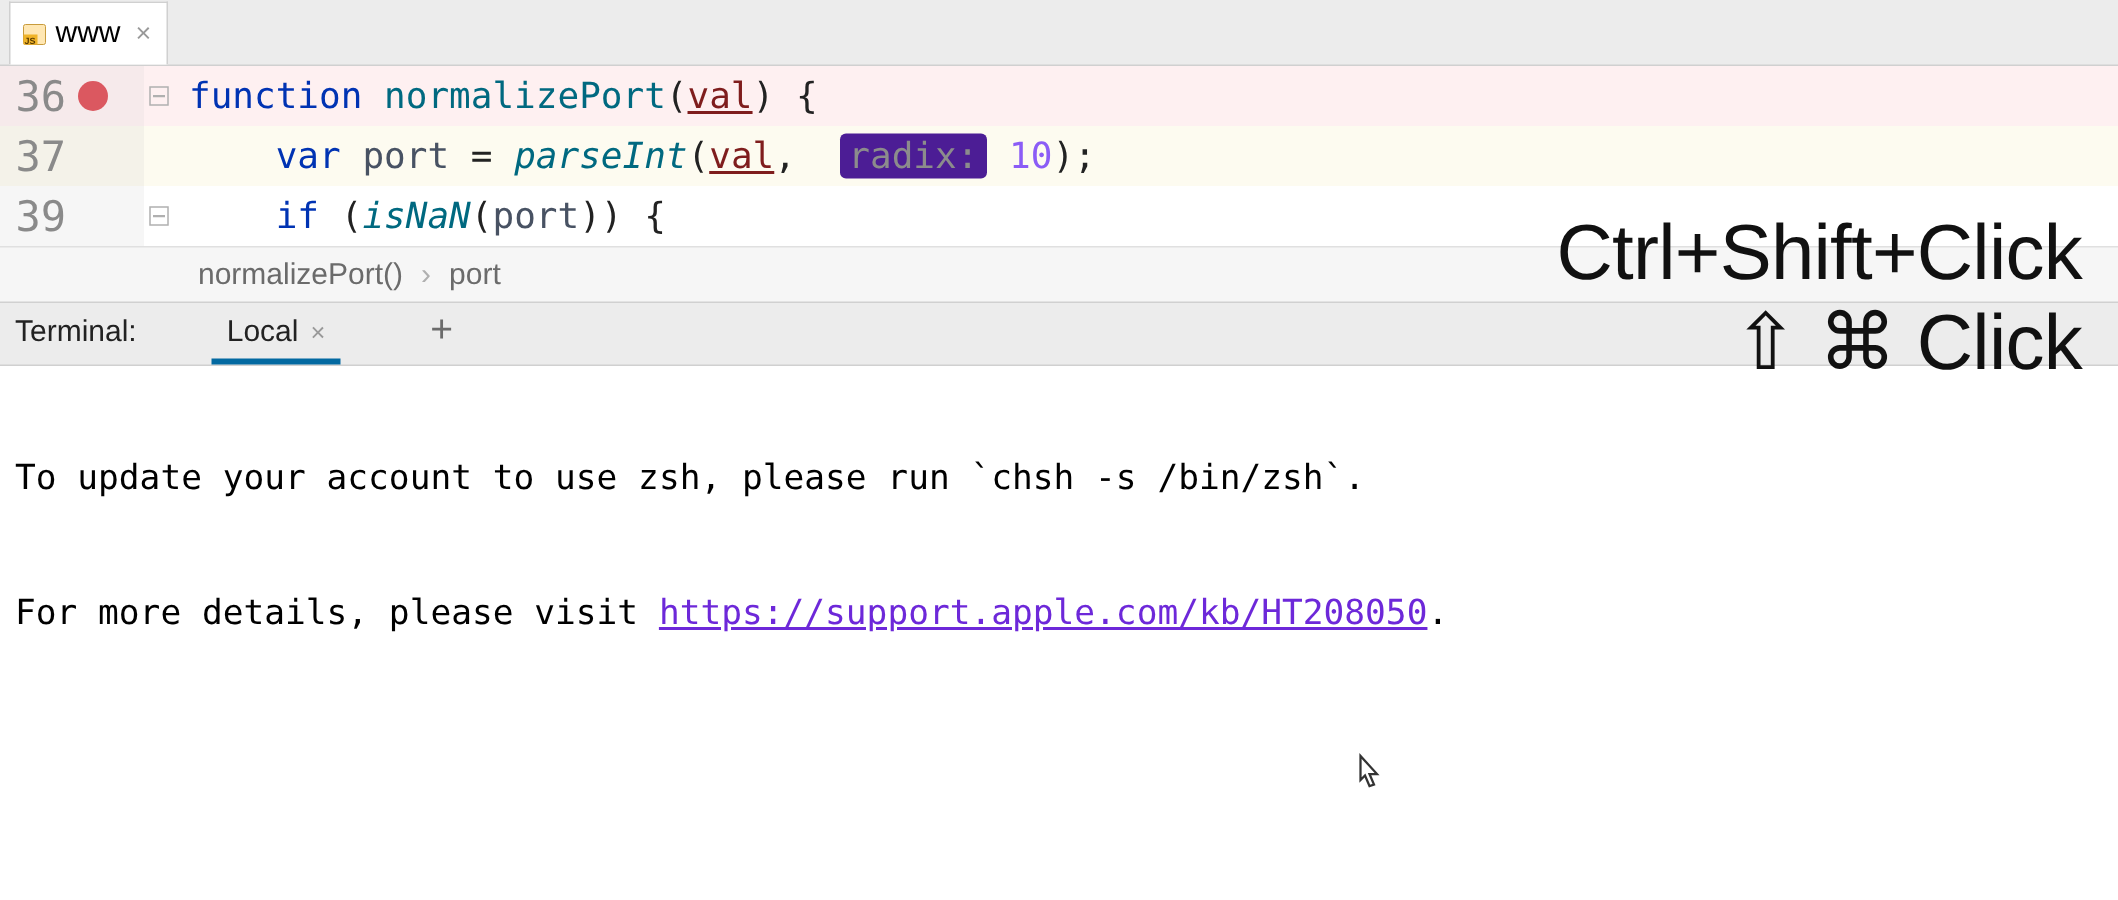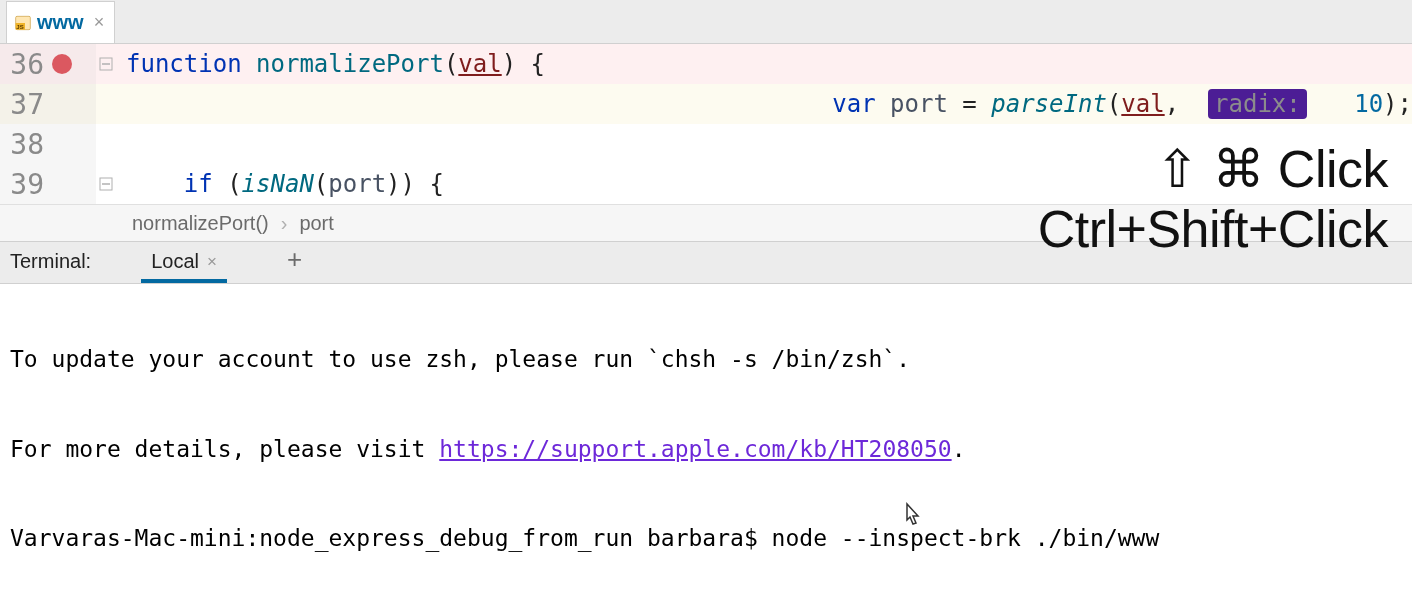--- a/index.html
+++ b/index.html
@@ -31,22 +31,21 @@
   }
   .file-tab .icon {
     width: 16px;
     height: 24px;
     display: inline-flex;
     align-items: center;
     justify-content: center;
   }
   .file-tab .label {
     font-size: 20px;
-    color: #0369a1;
-    font-weight: bold;
+    color: #000000;
   }
   .file-tab .close {
     font-size: 18px;
     color: #999;
     padding-left: 4px;
   }
   .editor {
     font-family: Menlo, Consolas, monospace;
     font-size: 24px;
   }
@@ -87,27 +86,27 @@
   }
   .code-content {
     padding-left: 10px;
     height: 100%;
     display: flex;
     align-items: center;
     white-space: pre;
   }
   .line36 { background: #fef0f1; }
   .line36 .gutter { background: #f6eaeb; }
-  .line37 { background: #fdfbf0; justify-content: space-between; }
+  .line37 { background: #fdfbf0; }
   .line37 .gutter { background: #f4f2e9; }
   .kw { color: #0033b3; font-weight: 500; }
   .fn { color: #006980; }
   .ident { color: #485263; }
   .param-u { text-decoration: underline; color: #7f1d1d; }
-  .num { color: #0369a1; margin-left: 33px; }
+  .num { color: #8b5cf6; }
   .punc { color: #222; }
   .hint { color: #8c8c8c; background: #4c1d95; padding: 1px 6px; border-radius: 4px; font-style: normal; }
   .fn-italic { font-style: italic; }
   .breadcrumbs {
     height: 38px;
     background: #f6f6f6;
     border-top: 1px solid #e0e0e0;
     border-bottom: 1px solid #d0d0d0;
     display: flex;
     align-items: center;
@@ -213,27 +212,20 @@
       </div>
       <div class="code-content"><span class="kw">function</span><span> </span><span class="fn">normalizePort</span><span class="punc">(</span><span class="param-u">val</span><span class="punc">) {</span></div>
     </div>
     <div class="code-line line37">
       <div class="gutter">
         <span class="line-number">37</span>
       </div>
       <div class="fold-marker"></div>
       <div class="code-content"><span>    </span><span class="kw">var</span><span> </span><span class="ident">port</span><span class="punc"> = </span><span class="fn fn-italic">parseInt</span><span class="punc">(</span><span class="param-u">val</span><span class="punc">,  </span><span class="hint">radix:</span><span> </span><span class="num">10</span><span class="punc">);</span></div>
     </div>
-    <div class="code-line line38">
-      <div class="gutter">
-        <span class="line-number">38</span>
-      </div>
-      <div class="fold-marker"></div>
-      <div class="code-content"></div>
-    </div>
     <div class="code-line line39">
       <div class="gutter">
         <span class="line-number">39</span>
       </div>
       <div class="fold-marker">
         <svg width="14" height="14" viewBox="0 0 14 14">
           <rect x="1" y="1" width="12" height="12" fill="none" stroke="#b0b0b0"></rect>
           <line x1="3" y1="7" x2="11" y2="7" stroke="#b0b0b0" stroke-width="1.5"></line>
         </svg>
       </div>
@@ -252,28 +244,27 @@
   <div class="terminal-tab">
     <span>Local</span>
     <span class="close">×</span>
   </div>
   <span class="terminal-add">+</span>
 </div>
 
 <div class="terminal-body">
 <div><span>To update your account to use zsh, please run `chsh -s /bin/zsh`.</span></div>
 <div><span>For more details, please visit </span><span class="term-link">https://support.apple.com/kb/HT208050</span><span>.</span></div>
-<div><span>Varvaras-Mac-mini:node_express_debug_from_run barbara$ node --inspect-brk ./bin/www</span></div>
 
 
 
 </div>
 
 <div class="overlay-hints">
+  <div>Ctrl+Shift+Click</div>
   <div>⇧ ⌘ Click</div>
-  <div>Ctrl+Shift+Click</div>
 </div>
 
 <div class="pointer-cursor">
   <svg width="26" height="28" viewBox="0 0 26 28">
     <path d="M9 2 L9 18 L12 15 L15 22 L18 21 L15 14 L20 14 Z" fill="#fff" stroke="#333" stroke-width="1.5"></path>
   </svg>
 </div>
 
 </body></html>

